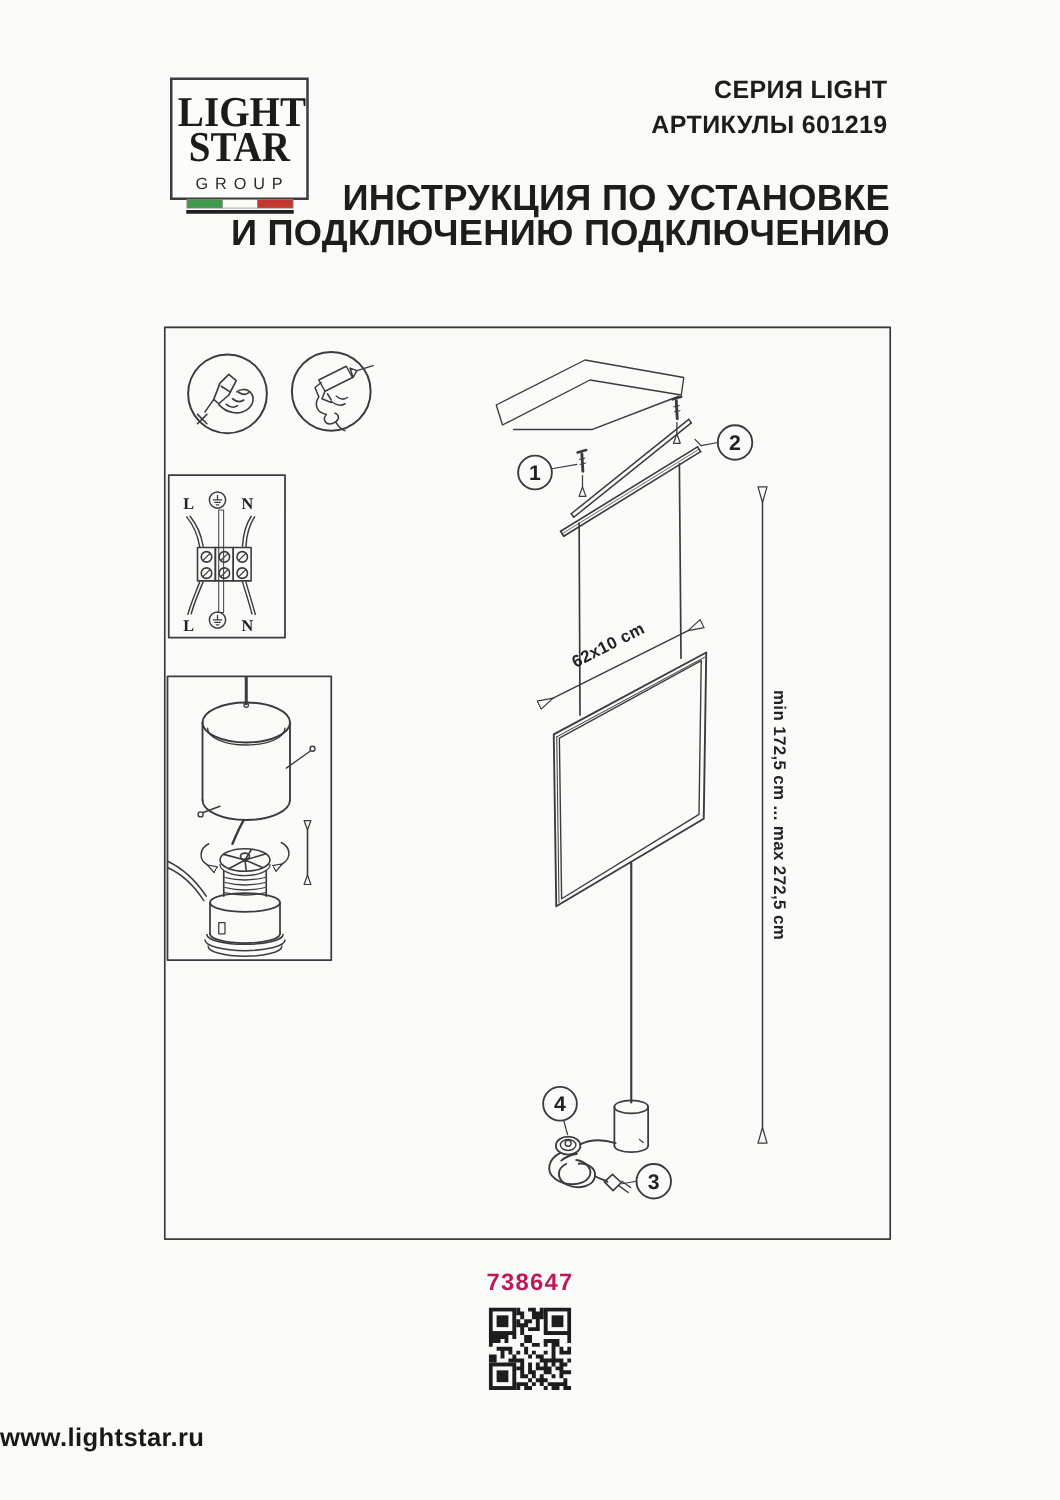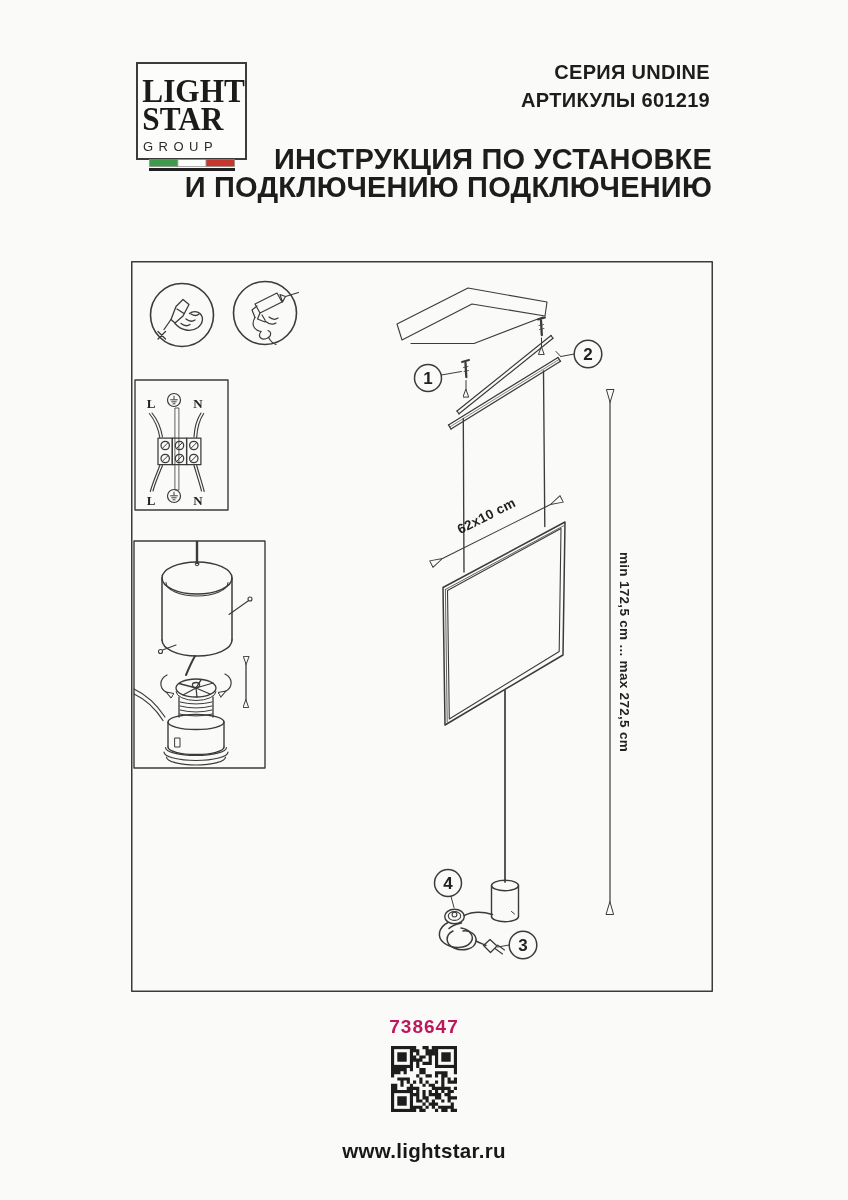--- a/index.html
+++ b/index.html
@@ -6,21 +6,21 @@
   body{
     width:848px;height:1200px;position:relative;
     background:#fafaf8;color:#1e1e1c;
     font-family:"Liberation Sans",sans-serif;
     overflow:hidden;
   }
   
   .logo-box{
     position:absolute;left:136px;top:62px;width:111px;height:98px;
     border:2px solid #3c3c3c;background:#fcfcfa;box-sizing:border-box;
-    padding-top:13px;
+    text-align:center;padding-top:13px;
   }
   .logo-word{
     font-family:"Liberation Serif",serif;font-weight:bold;font-size:34px;
     line-height:28px;color:#1b1b19;transform:scaleX(.92);transform-origin:center;
     white-space:nowrap;
   }
   .logo-group{
     font-family:Liberation Sans, sans-serif;font-weight:400;font-size:13px;
     letter-spacing:5.5px;margin-top:6px;margin-left:5px;color:#2c2c2a;white-space:nowrap;
   }
@@ -36,40 +36,40 @@
     stroke:#3b3b3b;fill:none;stroke-linecap:round;stroke-linejoin:round;
   }
   .diagram text{stroke:none;fill:#222}
   .cn{font:bold 17px "Liberation Sans",sans-serif}
   .wl{font:bold 13px "Liberation Serif",serif}
   .dim{font:bold 13.5px "Liberation Sans",sans-serif;letter-spacing:.3px}
   
   .footer-article{position:absolute;left:0;right:0;top:1016px;text-align:center;
     font-size:19px;font-weight:bold;letter-spacing:1px;color:#be185d}
   .qr{position:absolute;left:391px;top:1046px;width:66px;height:66px}
-  .website{position:absolute;left:0;right:0;top:1139px;text-align:center;
+  .website{position:absolute;left:0;right:0;top:1139px;text-align:left;
     font-size:20.5px;font-weight:bold;color:#181816;letter-spacing:.3px}
 </style>
 </head>
 <body>
 
 <div class="logo-box">
   <div class="logo-word">LIGHT</div>
   <div class="logo-word">STAR</div>
   <div class="logo-group">GROUP</div>
   <svg class="flag-svg" width="86" height="8" viewBox="0 0 86 8">
     <rect x="0.5" y="0.5" width="28.4" height="7" stroke="#8a8a8a" stroke-width=".7" fill="#3f9b4b"></rect>
     <rect x="28.9" y="0.5" width="28.2" height="7" stroke="#8a8a8a" stroke-width=".7" fill="#fcfcfa"></rect>
     <rect x="57.1" y="0.5" width="28.4" height="7" stroke="#8a8a8a" stroke-width=".7" fill="#c5362d"></rect>
   </svg>
   <div class="flag-underline"></div>
 </div>
 
 <div class="hdr hdr-series">
-  <div>СЕРИЯ UNDINE</div>
+  <div>СЕРИЯ LIGHT</div>
   <div>АРТИКУЛЫ 601219</div>
 </div>
 <div class="hdr hdr-title">
   <div>ИНСТРУКЦИЯ ПО УСТАНОВКЕ</div>
   <div>И ПОДКЛЮЧЕНИЮ ПОДКЛЮЧЕНИЮ</div>
 </div>
 
 <svg class="diagram" width="582" height="731" viewBox="0 0 582 731">
   <defs>
     <pattern id="hz" width="6" height="6" patternUnits="userSpaceOnUse" patternTransform="rotate(28)">

